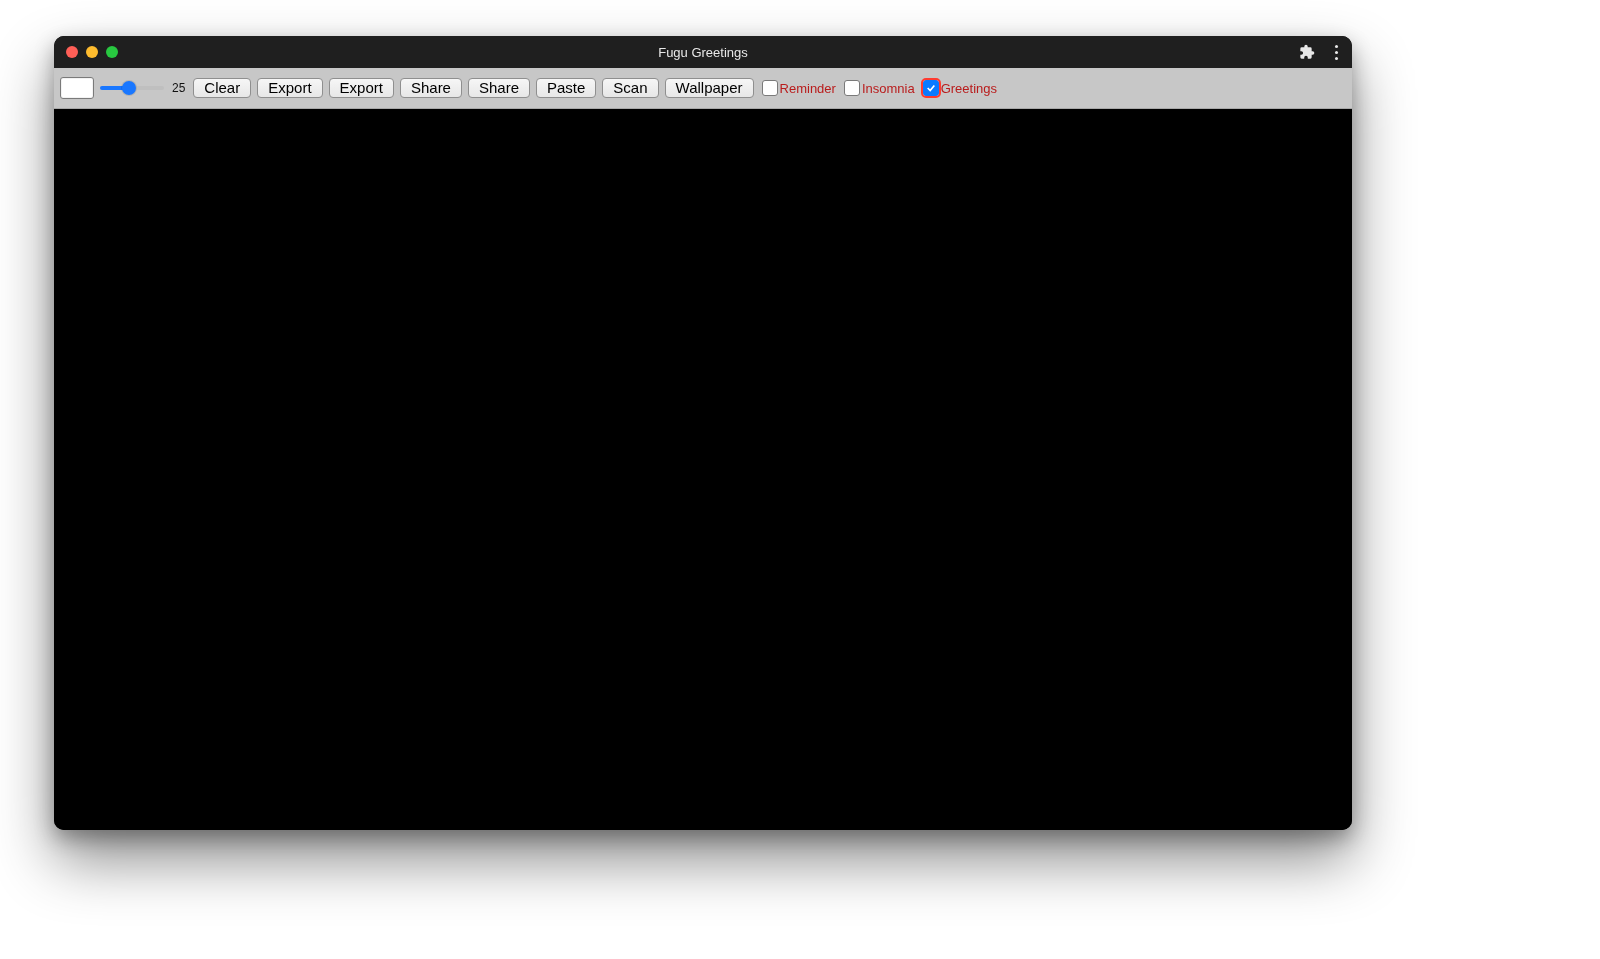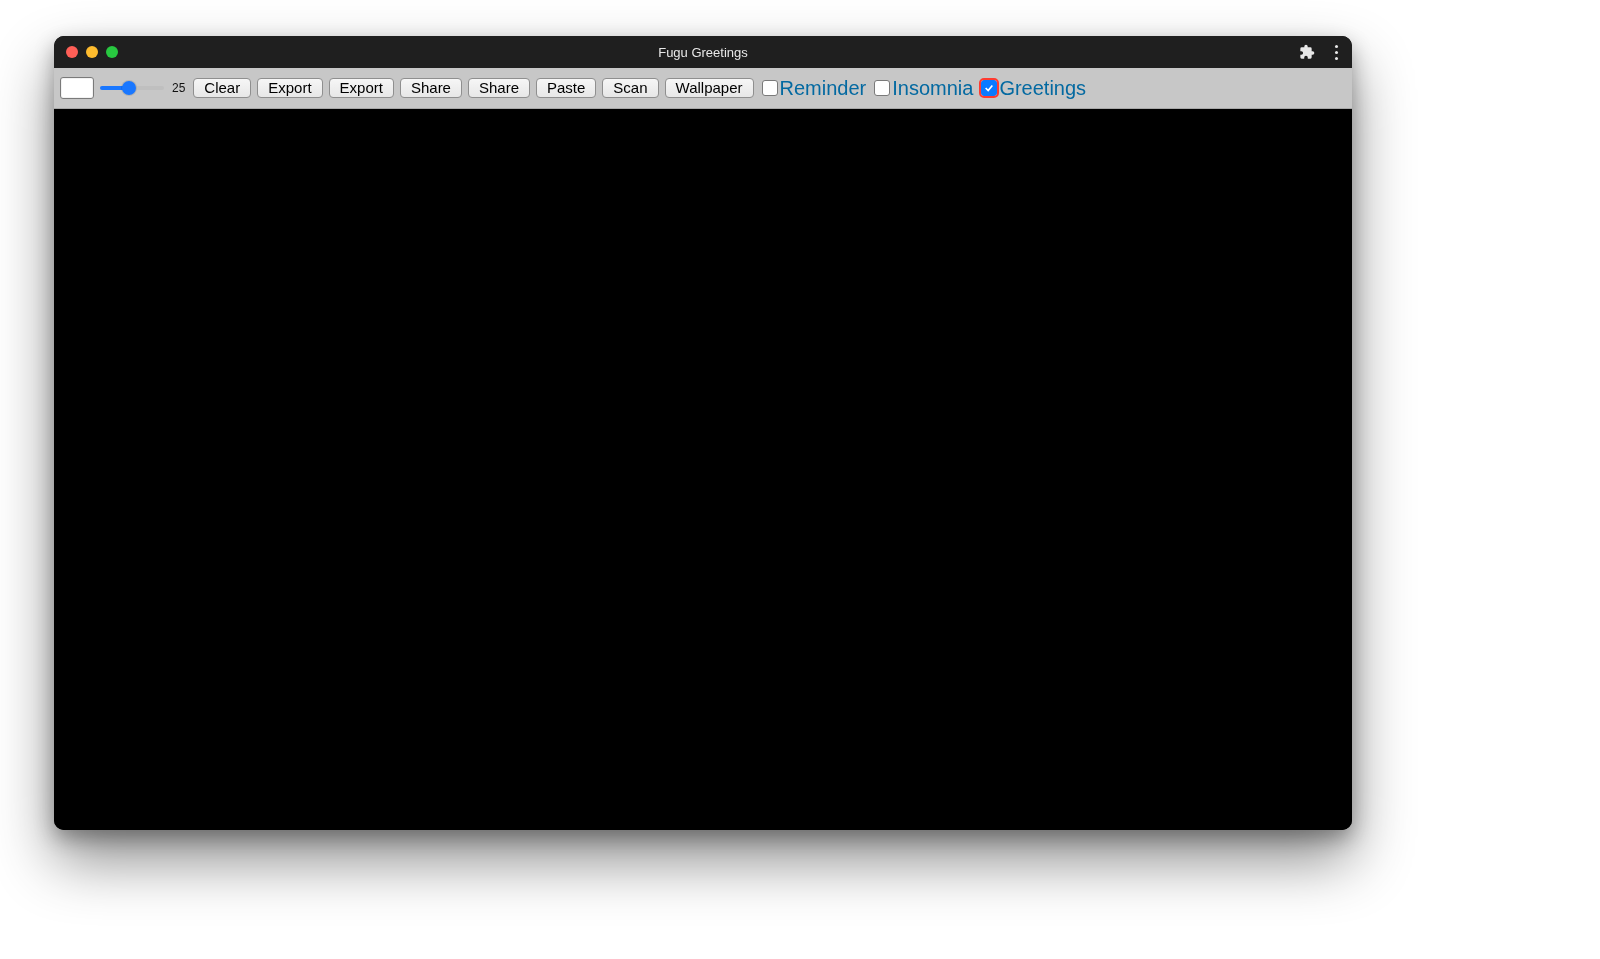--- a/index.html
+++ b/index.html
@@ -160,22 +160,22 @@
   .chk.checked {
     background: #0a7aff;
     border-color: #0a7aff;
     outline: 2px solid #ff3b30;
     outline-offset: 0;
     border-radius: 3px;
   }
   .chk.checked svg { display:block; }
   .chk svg { display:none; }
   .chk-label {
-    font-size: 20px;
-    color: #0369a1;
+    font-size: 13px;
+    color: #b91c1c;
   }
   
   .canvas-area {
     flex: 1 1 auto;
     background: #000000;
   }
 </style>
 </head>
 <body>
 

